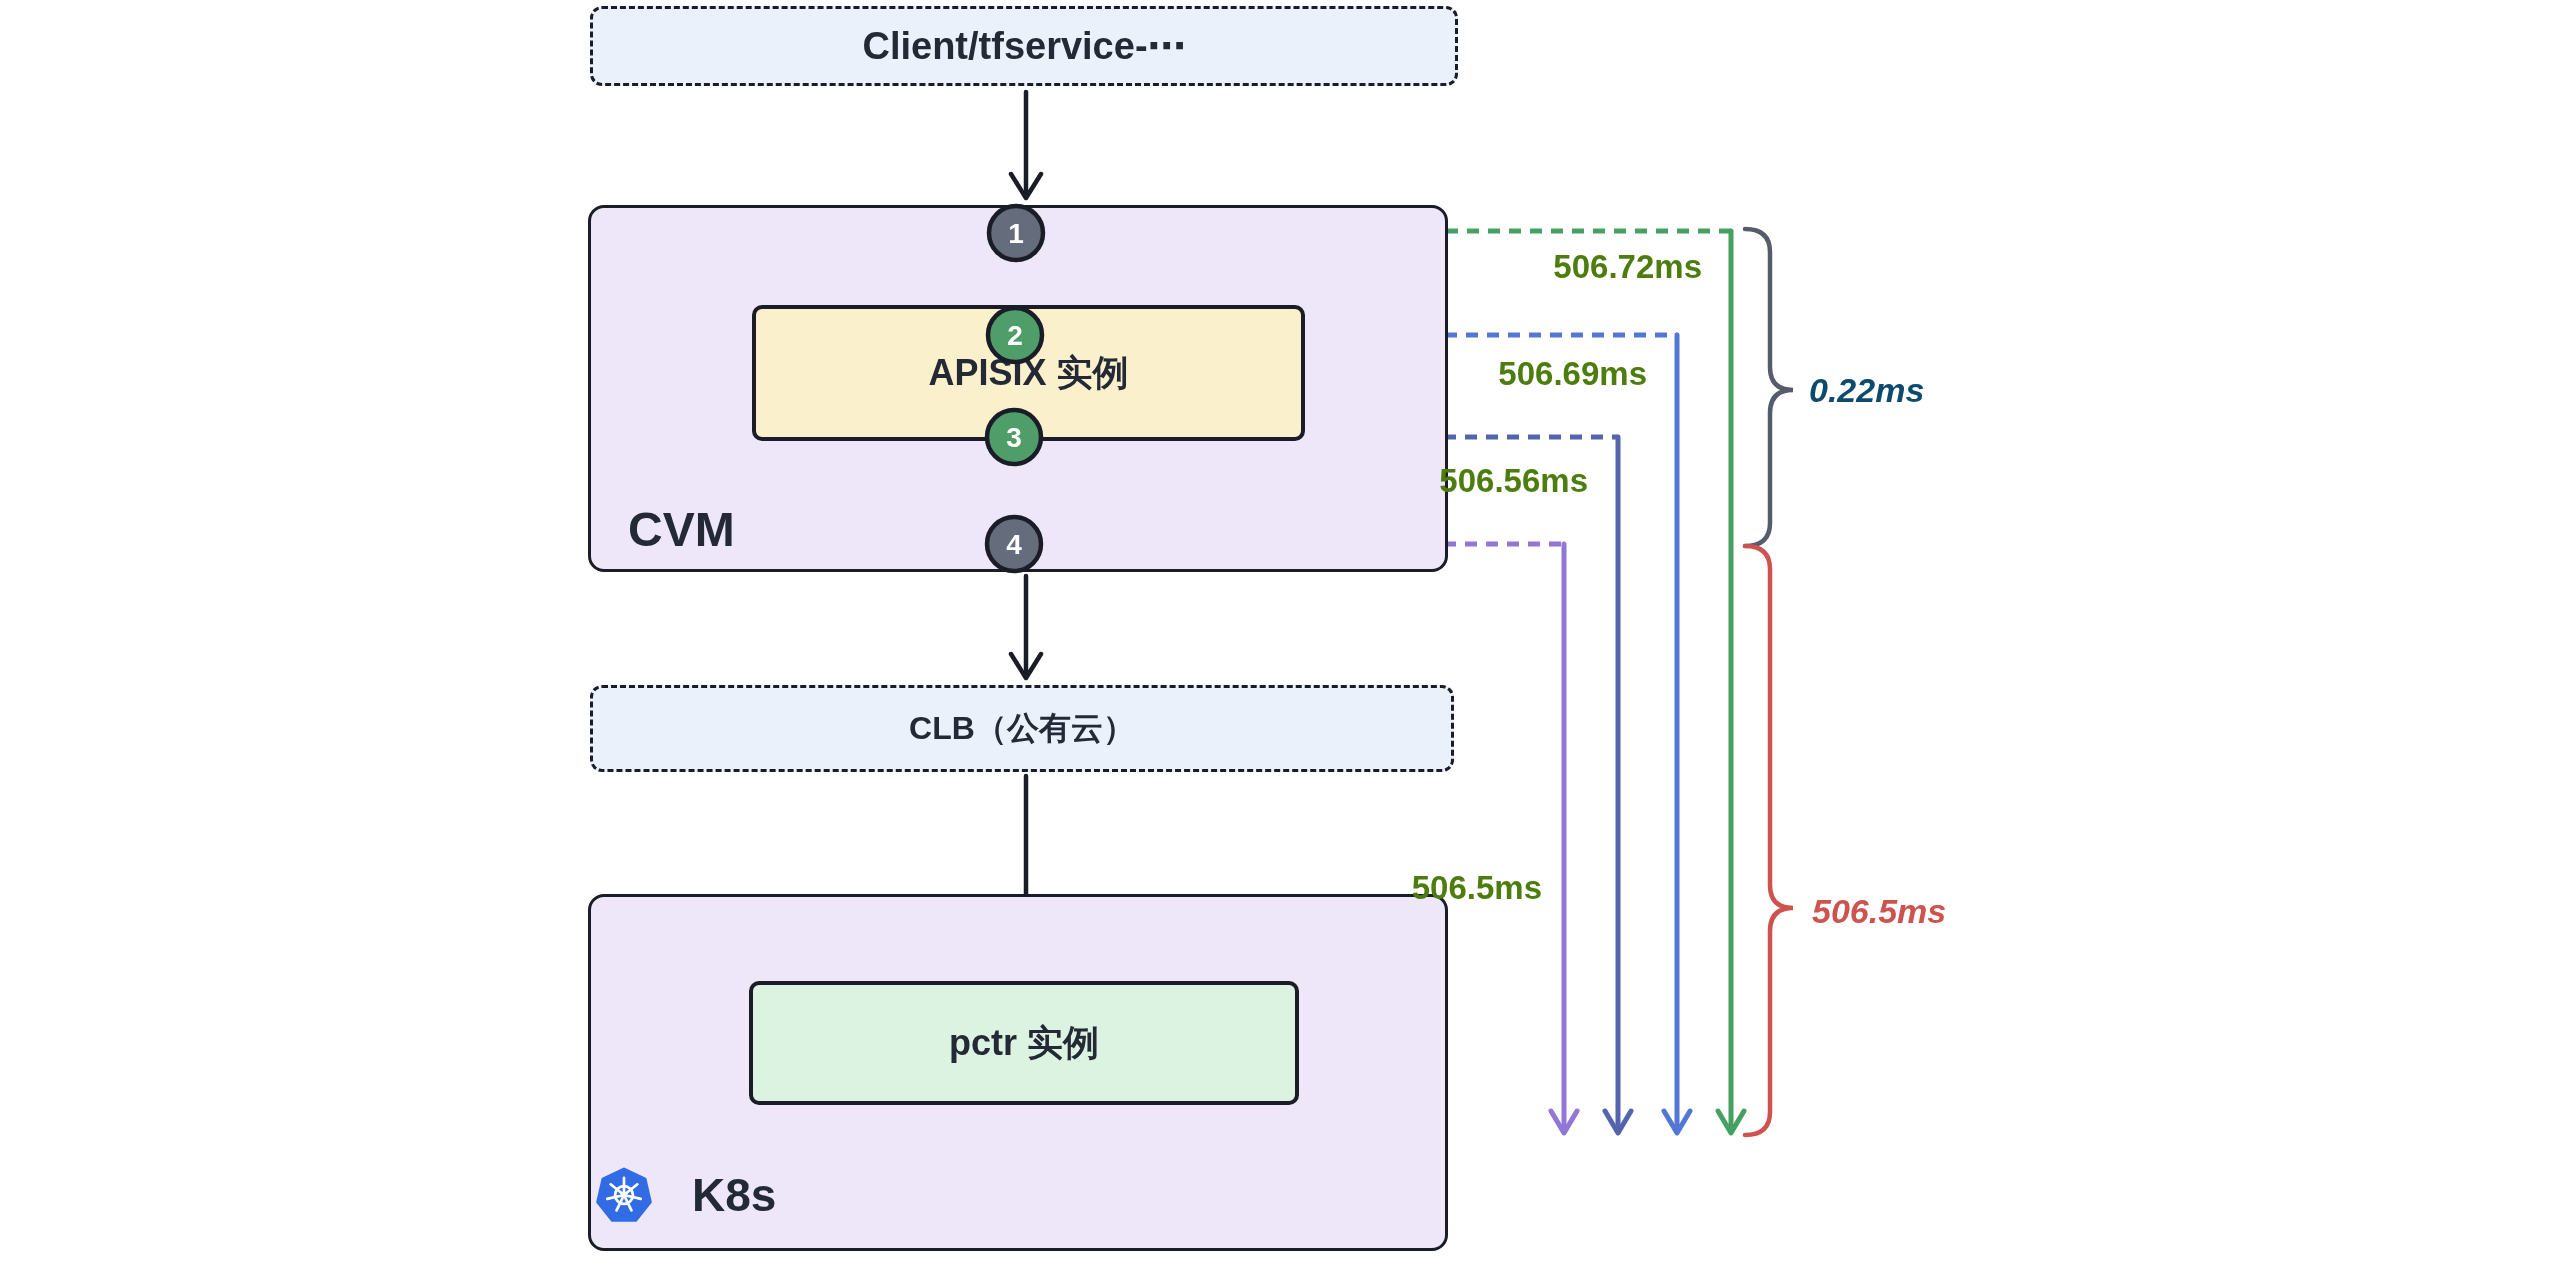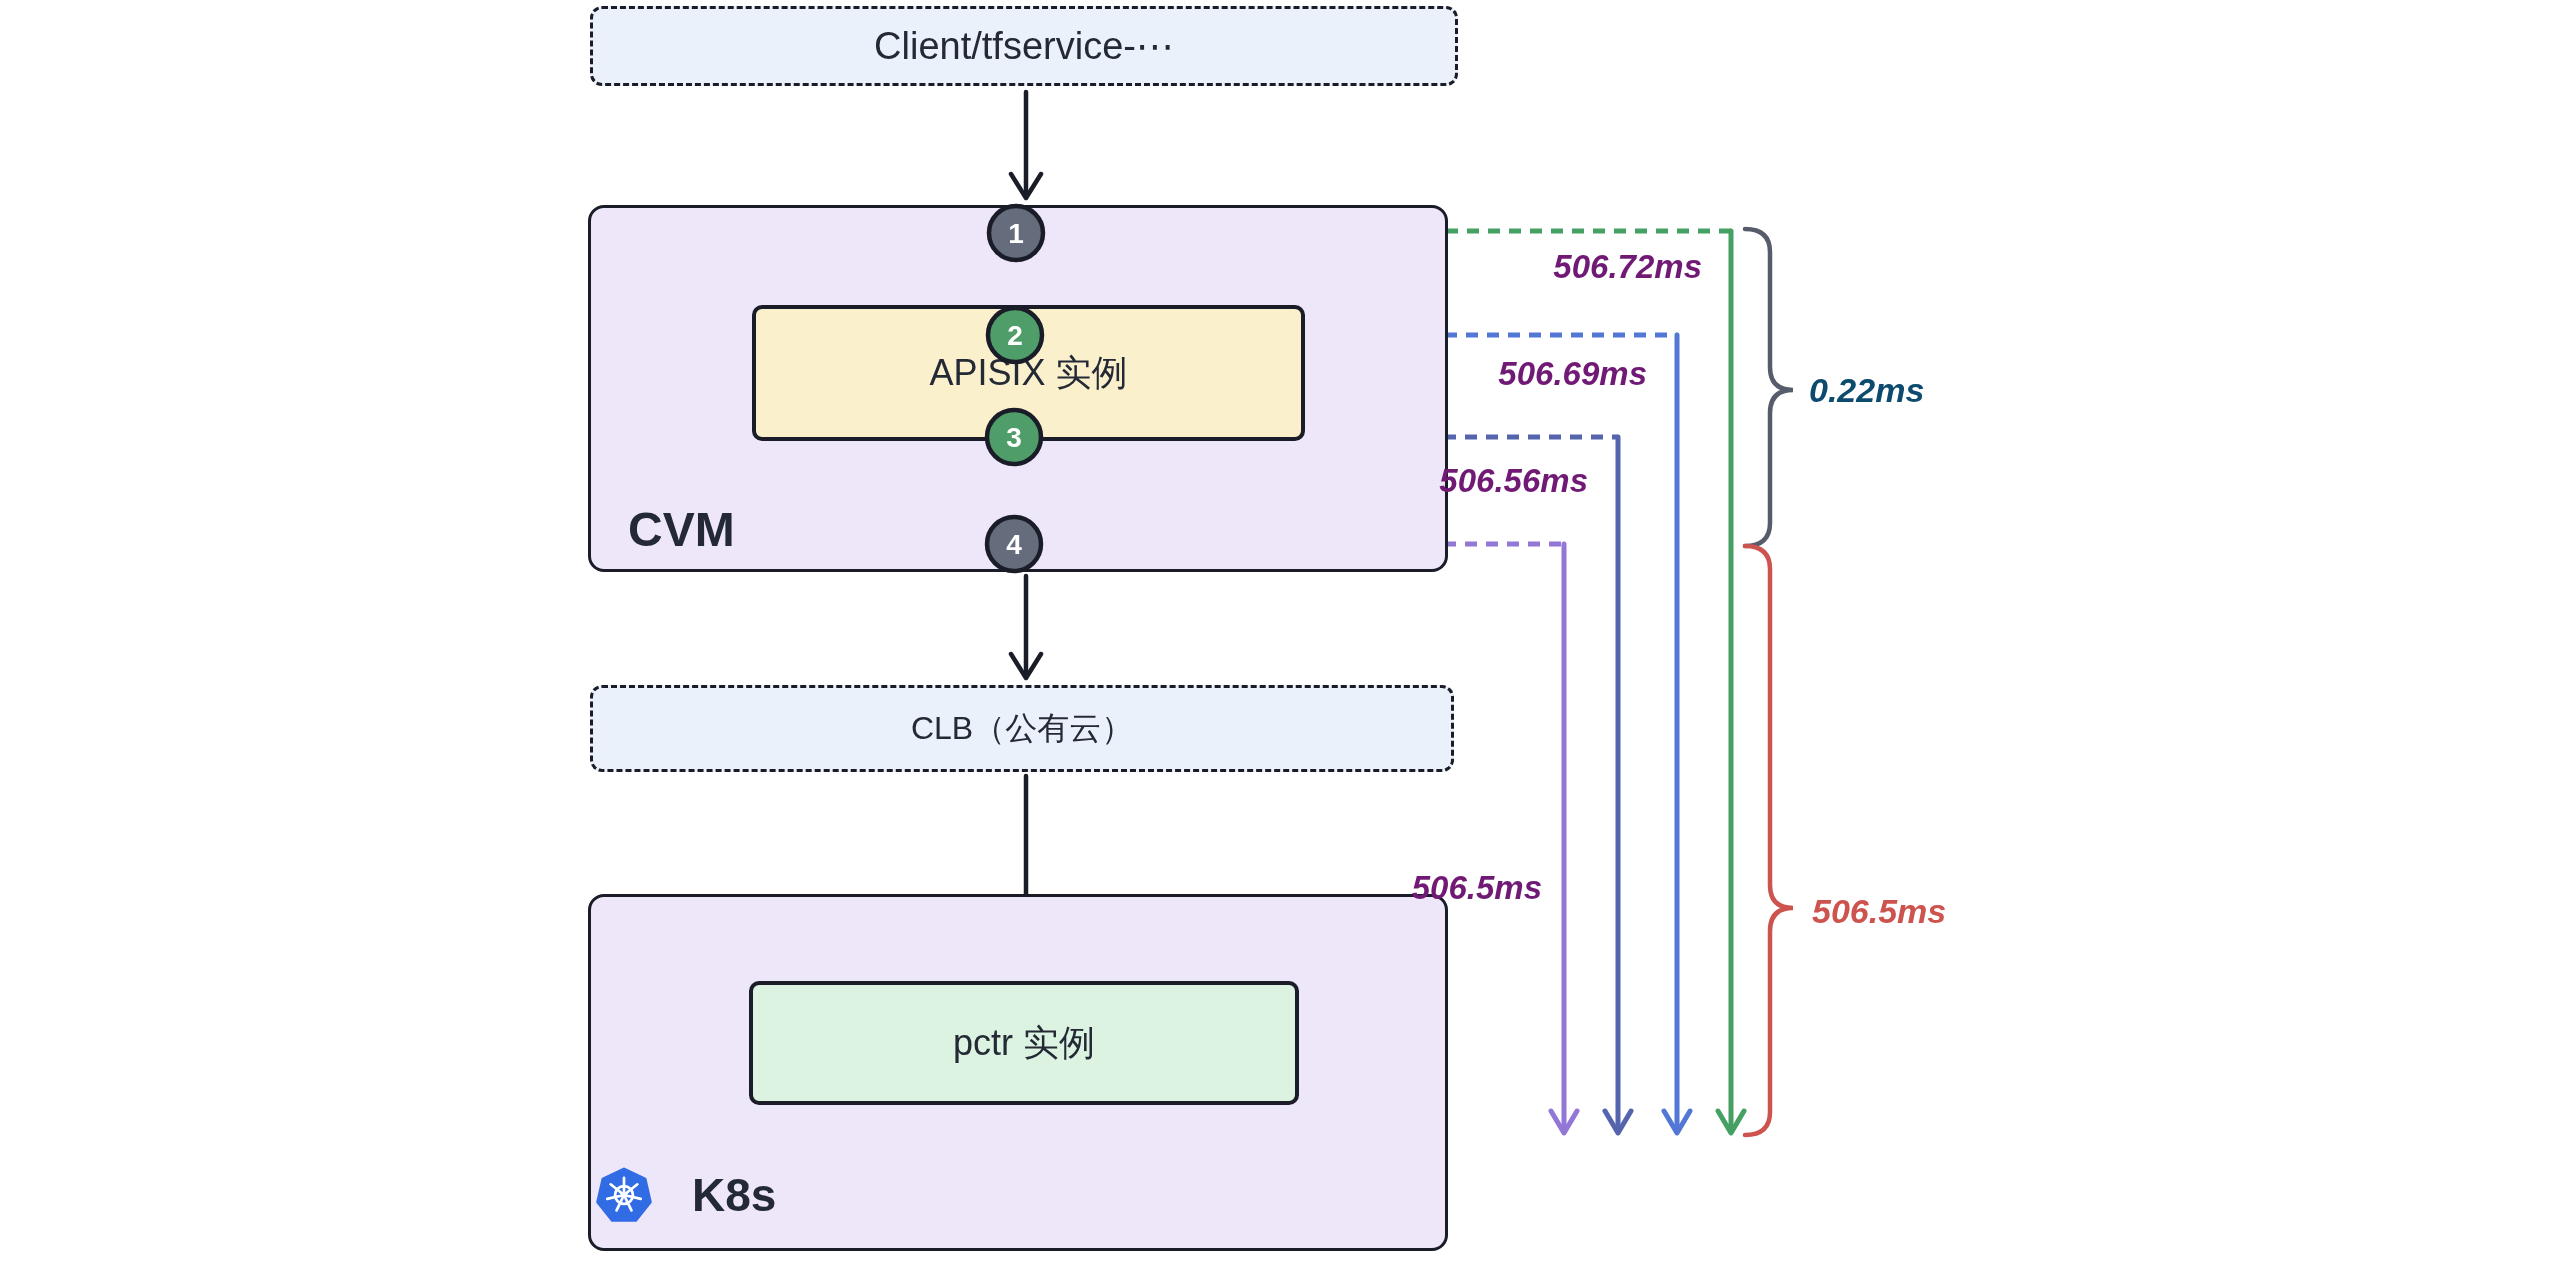--- a/index.html
+++ b/index.html
@@ -3,37 +3,37 @@
 <meta charset="utf-8">
 <style>
   html,body{margin:0;padding:0;background:#ffffff;}
   #canvas{
     position:relative;width:2560px;height:1272px;background:#ffffff;
     font-family:"Liberation Sans","DejaVu Sans",sans-serif;overflow:hidden;
   }
   svg.layer{position:absolute;left:0;top:0;pointer-events:none;}
   .node{
     position:absolute;display:flex;align-items:center;justify-content:center;
-    box-sizing:border-box;color:#242936;font-weight:normal;text-align:center;
+    box-sizing:border-box;color:#242936;font-weight:bold;text-align:center;
   }
   .dashed-node{
     border:3.5px dashed #1a1d28;border-radius:12px;background:#EBF1FB;font-size:38px;
   }
   .zone{
     position:absolute;box-sizing:border-box;border:3.5px solid #1a1d28;
     border-radius:16px;background:#EDE7F9;
   }
   .inner-node{
     border:4.5px solid #1a1d28;border-radius:10px;font-size:36px;
   }
   .zone-label{
     position:absolute;color:#242936;font-weight:bold;font-size:48px;line-height:1;
   }
   .timing{
-    position:absolute;color:#701a75;font-weight:bold;font-style:italic;
+    position:absolute;color:#4d7c0f;font-weight:bold;
     font-size:33px;line-height:1;white-space:nowrap;
   }
   .brace-label{
     position:absolute;font-weight:bold;font-style:italic;font-size:34px;
     line-height:1;white-space:nowrap;
   }
   .stepnum{
     fill:#ffffff;font-weight:bold;font-size:28px;
     font-family:"Liberation Sans","DejaVu Sans",sans-serif;
   }

